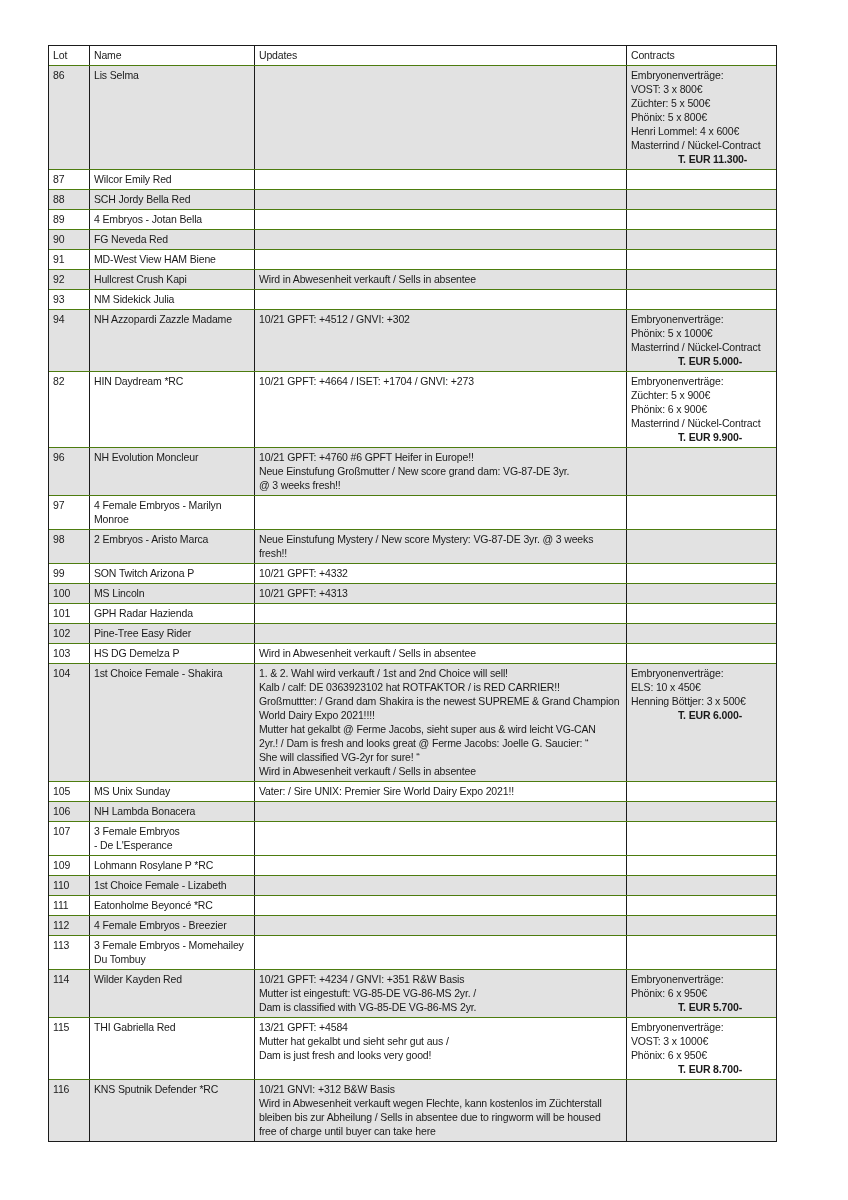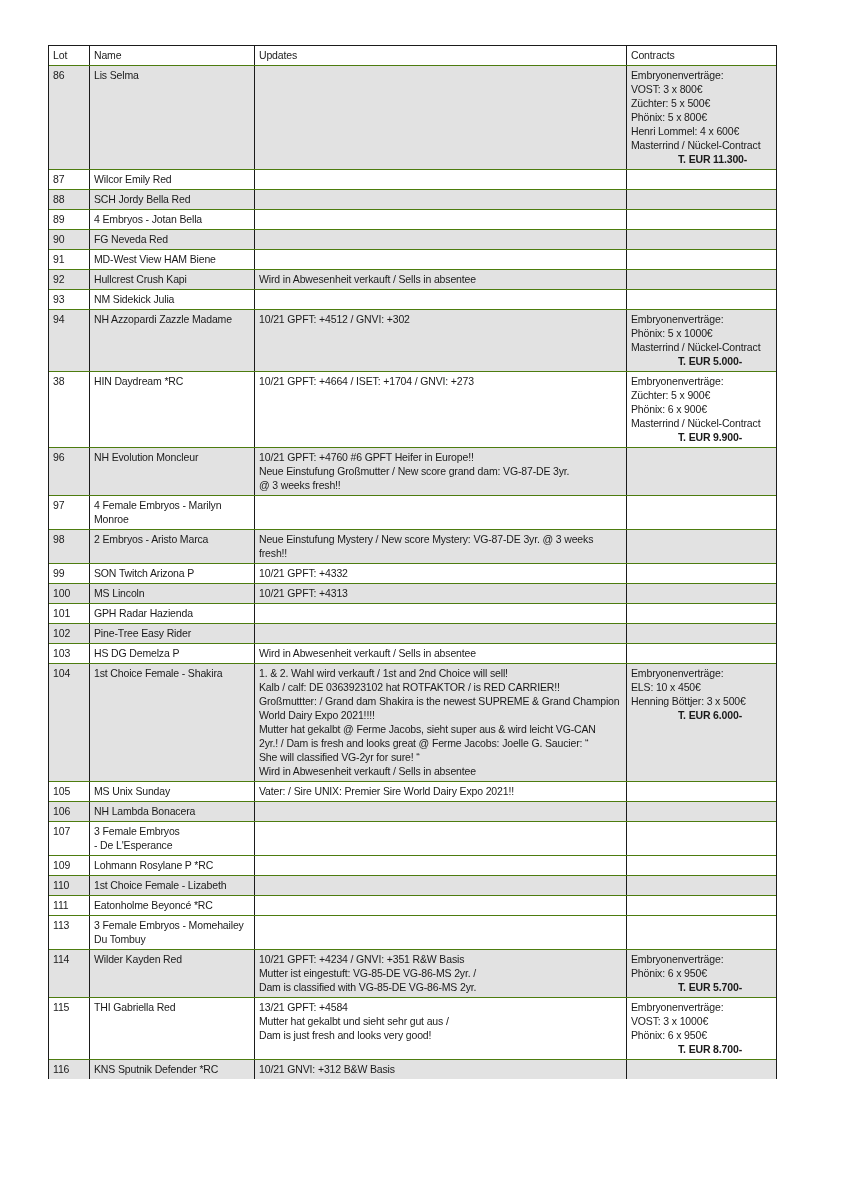--- a/index.html
+++ b/index.html
@@ -3,21 +3,21 @@
 <meta charset="utf-8">
 <style>
   html, body { margin: 0; padding: 0; background: #ffffff; }
   body {
     width: 848px; height: 1200px;
     font-family: "Liberation Sans", sans-serif;
     -webkit-font-smoothing: antialiased;
   }
   .page {
     position: relative;
-    width: 848px; height: 1079px;
+    width: 848px; height: 1200px;
     background: #ffffff;
     overflow: hidden;
   }
   .lot-table {
     position: absolute;
     left: 48px; top: 45px;
     width: 727px;
     border: 1.5px solid #1b1b1b;
     background: #ffffff;
   }
@@ -110,21 +110,21 @@
         </div>
         <div class="row alt">
           <div class="cell">94</div>
           <div class="cell">NH Azzopardi Zazzle Madame</div>
           <div class="cell">10/21 GPFT: +4512 / GNVI: +302</div>
           <div class="cell"><div>Embryonenverträge:
 Phönix: 5 x 1000€
 Masterrind / Nückel-Contract</div><div class="contracts-total">T. EUR 5.000-</div></div>
         </div>
         <div class="row">
-          <div class="cell">38</div>
+          <div class="cell">82</div>
           <div class="cell">HIN Daydream *RC</div>
           <div class="cell">10/21 GPFT: +4664 / ISET: +1704 / GNVI: +273</div>
           <div class="cell"><div>Embryonenverträge:
 Züchter: 5 x 900€
 Phönix: 6 x 900€
 Masterrind / Nückel-Contract</div><div class="contracts-total">T. EUR 9.900-</div></div>
         </div>
         <div class="row alt">
           <div class="cell">96</div>
           <div class="cell">NH Evolution Moncleur</div>
@@ -222,20 +222,26 @@
           <div class="cell">1st Choice Female - Lizabeth</div>
           <div class="cell"></div>
           <div class="cell"><div></div></div>
         </div>
         <div class="row">
           <div class="cell">111</div>
           <div class="cell">Eatonholme Beyoncé *RC</div>
           <div class="cell"></div>
           <div class="cell"><div></div></div>
         </div>
+        <div class="row alt">
+          <div class="cell">112</div>
+          <div class="cell">4 Female Embryos - Breezier</div>
+          <div class="cell"></div>
+          <div class="cell"><div></div></div>
+        </div>
         <div class="row">
           <div class="cell">113</div>
           <div class="cell">3 Female Embryos - Momehailey
 Du Tombuy</div>
           <div class="cell"></div>
           <div class="cell"><div></div></div>
         </div>
         <div class="row alt">
           <div class="cell">114</div>
           <div class="cell">Wilder Kayden Red</div>

